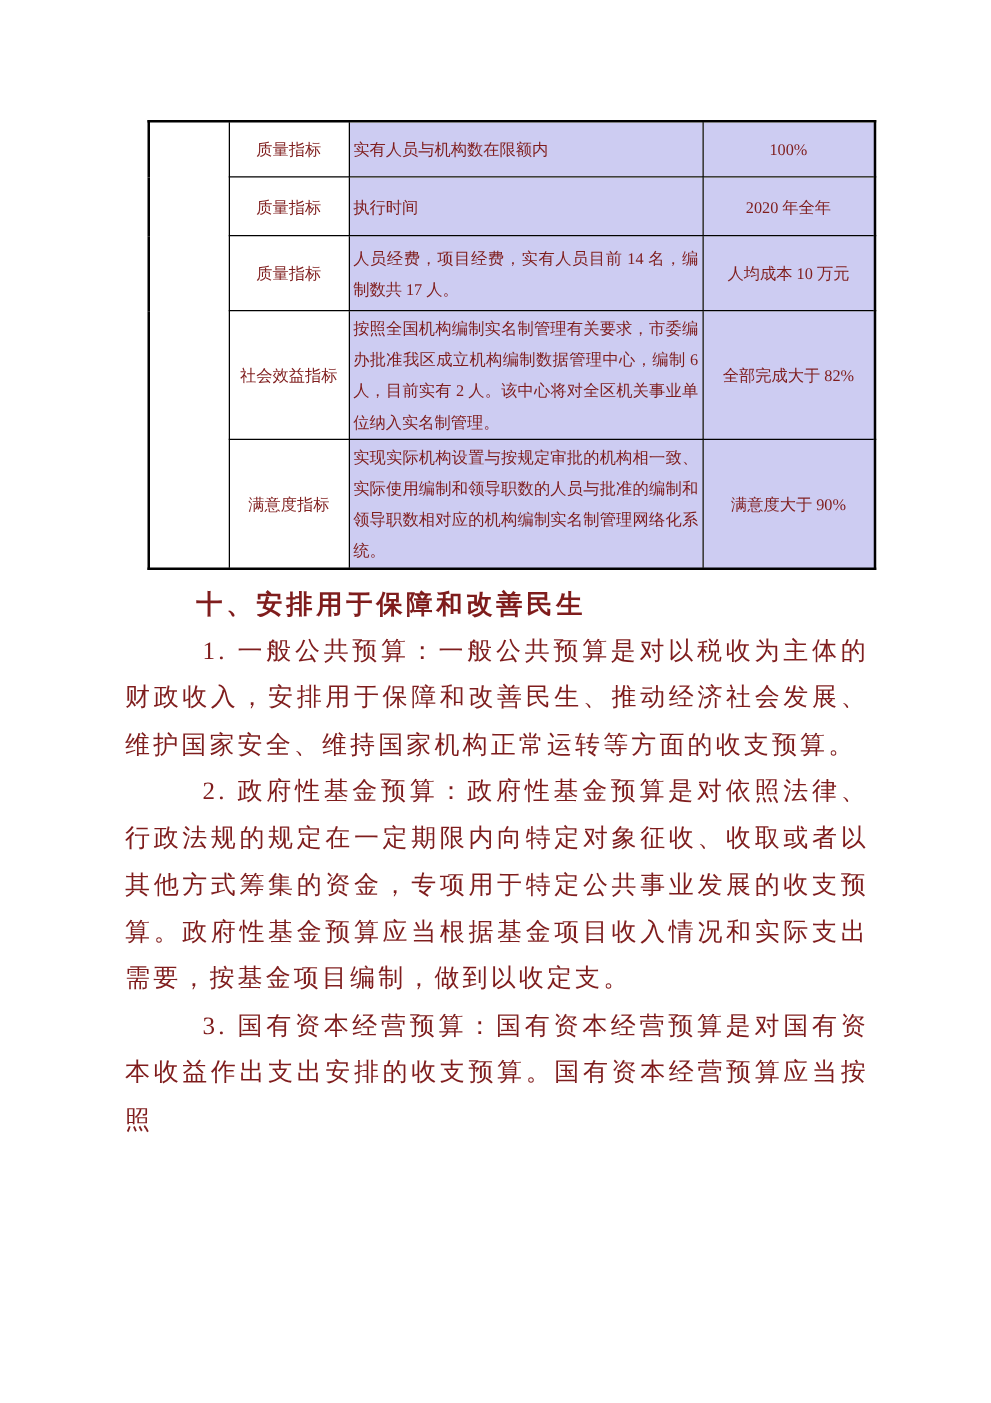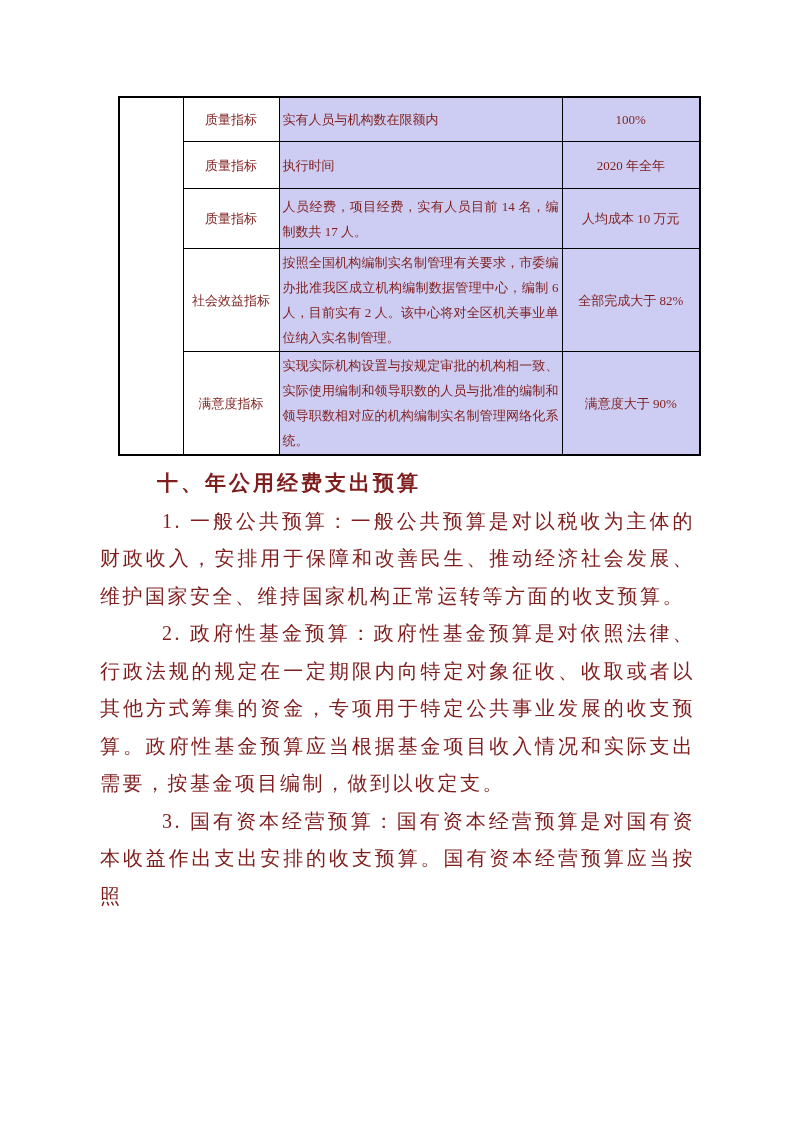--- a/index.html
+++ b/index.html
@@ -110,19 +110,19 @@
       </tr>
       <tr class="r5">
         <td class="label-cell">满意度指标</td>
         <td class="content-cell">实现实际机构设置与按规定审批的机构相一致、实际使用编制和领导职数的人员与批准的编制和领导职数相对应的机构编制实名制管理网络化系统。</td>
         <td class="value-cell">满意度大于 90%</td>
       </tr>
     </tbody>
   </table>
 
   <div class="doc-body">
-    <h2>十、年公用经费支出预算</h2>
+    <h2>十、安排用于保障和改善民生</h2>
     <p>1. 一般公共预算：一般公共预算是对以税收为主体的财政收入，安排用于保障和改善民生、推动经济社会发展、维护国家安全、维持国家机构正常运转等方面的收支预算。</p>
     <p>2. 政府性基金预算：政府性基金预算是对依照法律、行政法规的规定在一定期限内向特定对象征收、收取或者以其他方式筹集的资金，专项用于特定公共事业发展的收支预算。政府性基金预算应当根据基金项目收入情况和实际支出需要，按基金项目编制，做到以收定支。</p>
     <p>3. 国有资本经营预算：国有资本经营预算是对国有资本收益作出支出安排的收支预算。国有资本经营预算应当按照</p>
   </div>
 
 </div>
 
 </body></html>

